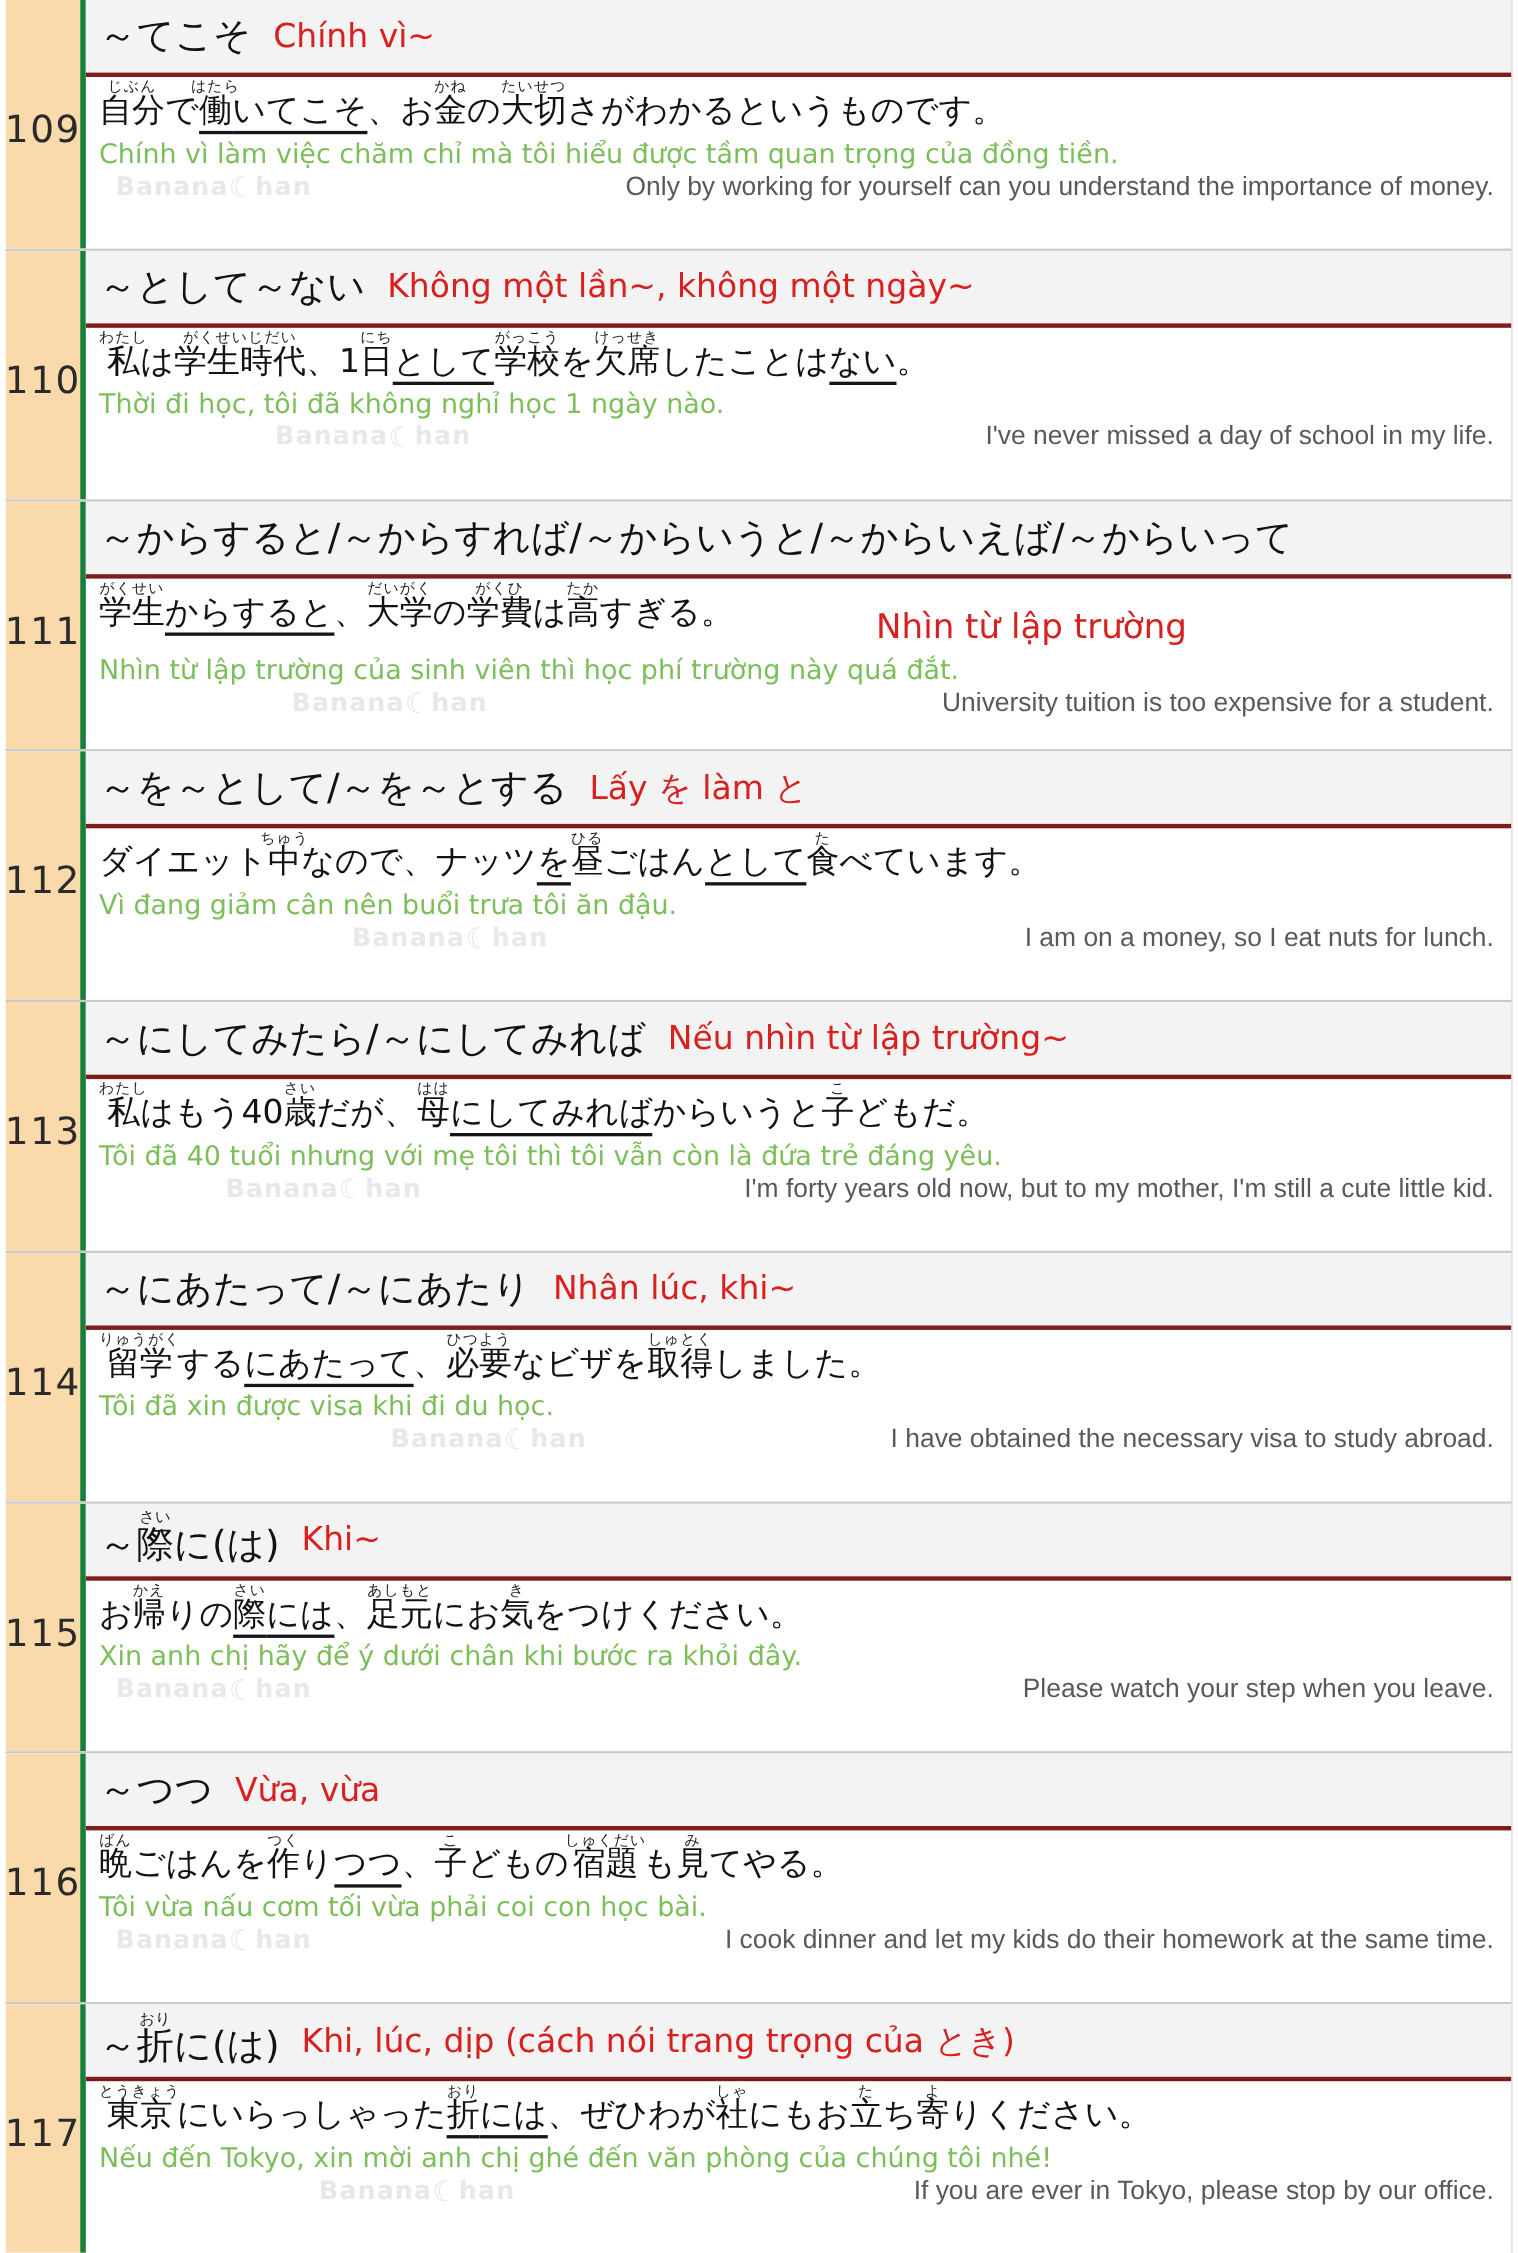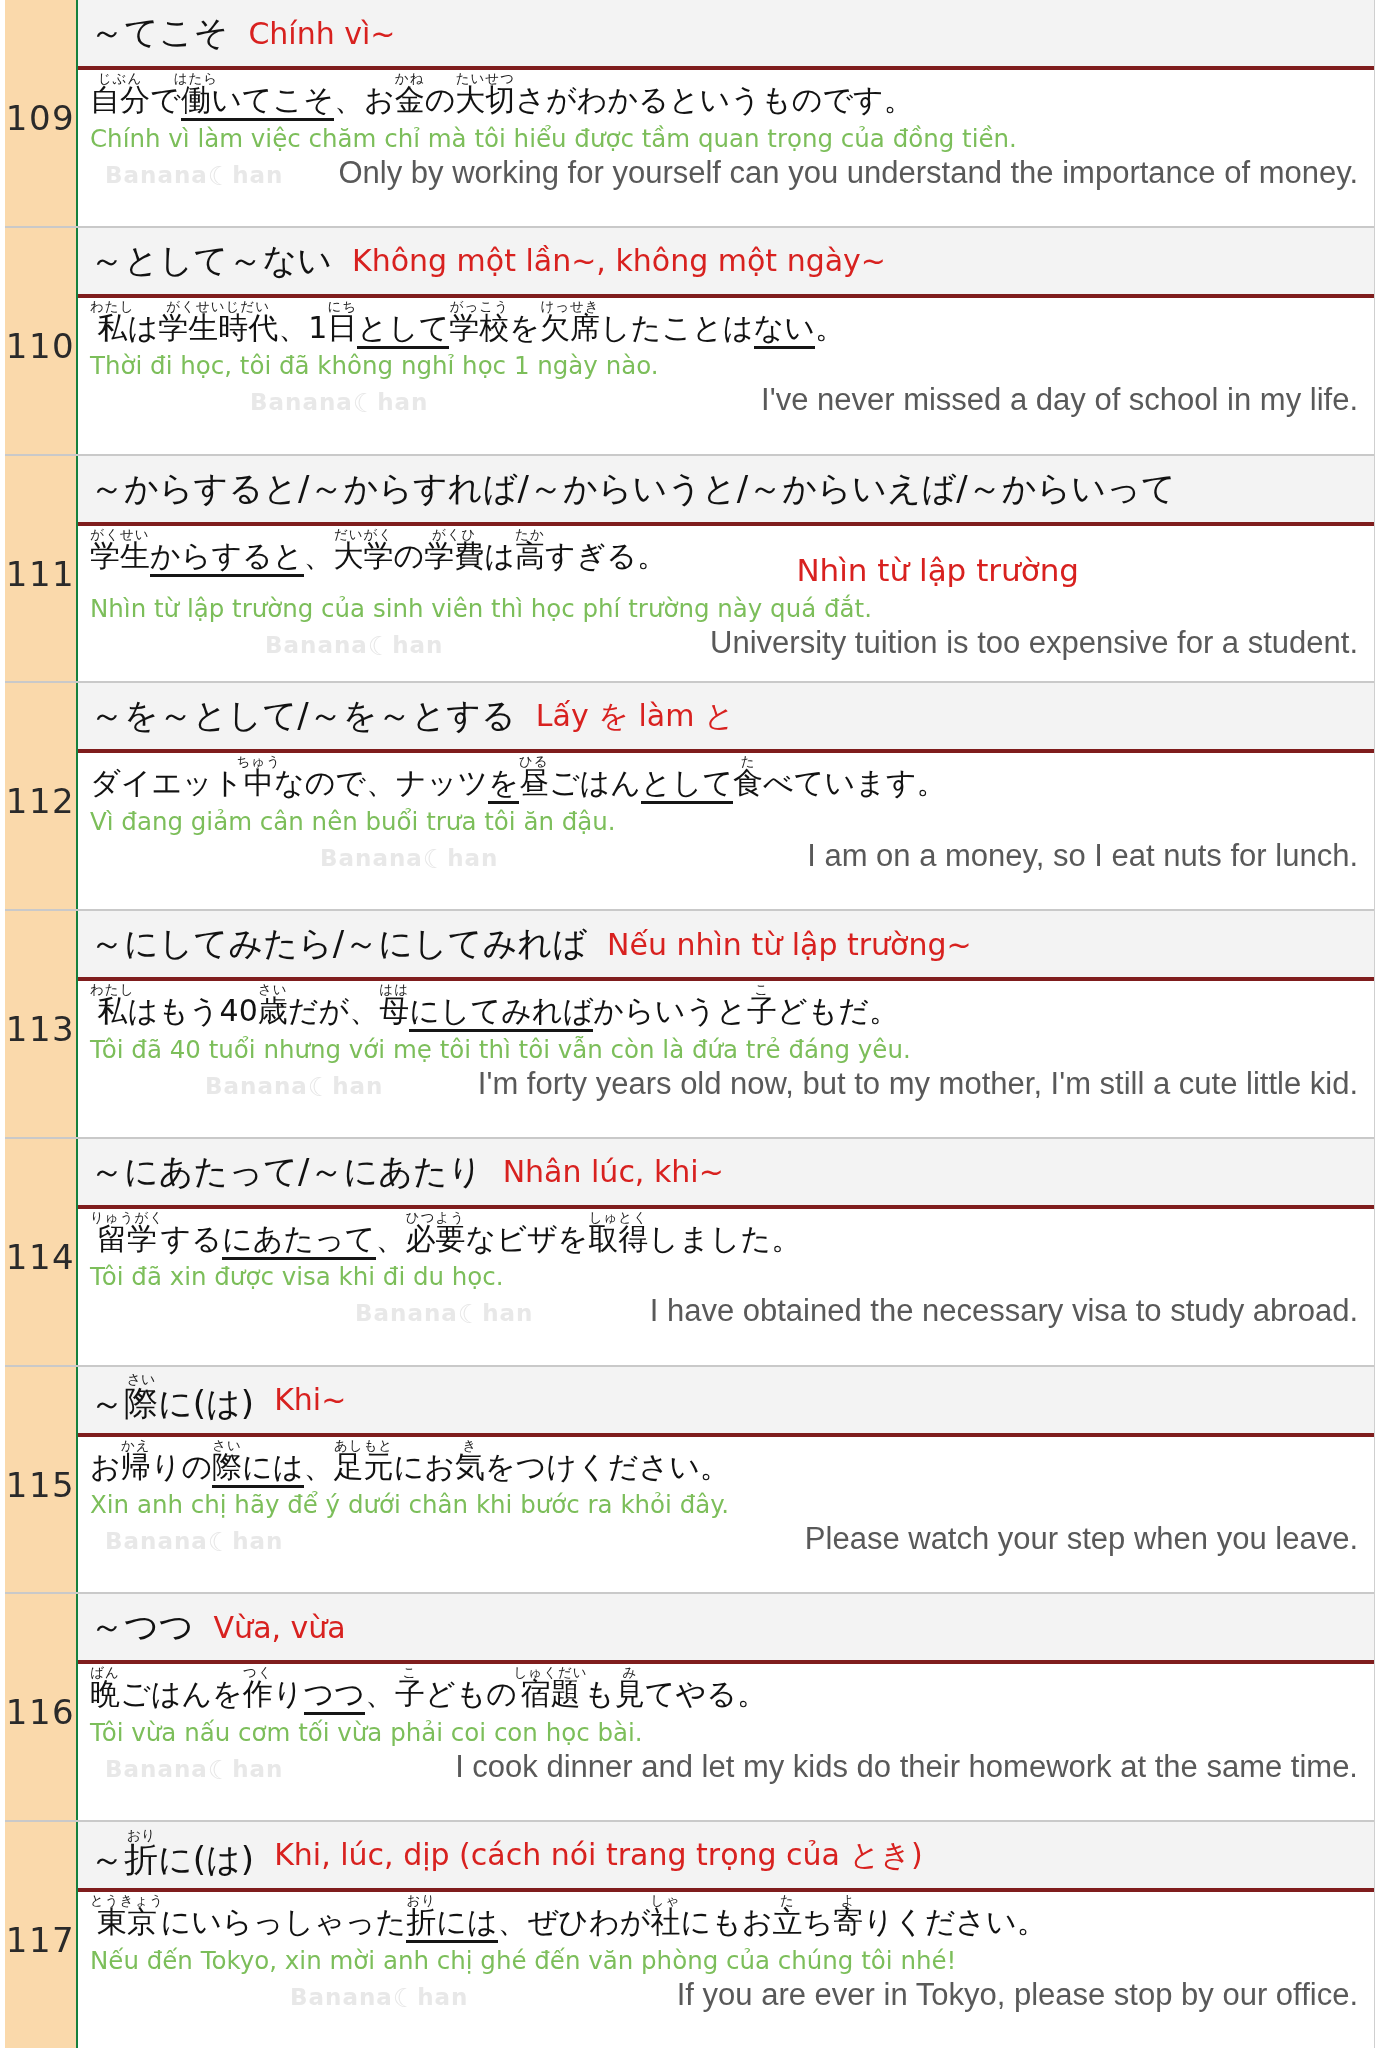--- a/index.html
+++ b/index.html
@@ -12,21 +12,21 @@
     position:absolute;left:5px;top:0;width:1370px;height:2048px;
     border-right:1px solid #CFCFCF;box-sizing:border-box;
     display:flex;flex-direction:column;background:#fff;
   }
   .entry{
     flex:1 1 0;display:flex;border-bottom:2px solid #C9C9C9;
     overflow:hidden;min-height:0;
   }
   .entry:last-child{border-bottom:none;}
   .num-cell{
-    width:73px;flex:none;background:#FAD9AB;border-right:2px solid #15803d;
+    width:73px;flex:none;background:#FAD9AB;border-right:5px solid #15803d;
     display:flex;justify-content:center;align-items:flex-start;
     padding-top:98px;box-sizing:border-box;
   }
   .num{font-size:34px;color:#2a2a2a;letter-spacing:1.5px;}
   .content{flex:1;display:flex;flex-direction:column;min-width:0;}
   .header{
     height:70px;flex:none;background:#F3F3F3;border-bottom:4px solid #7f1d1d;
     display:flex;align-items:center;padding-left:12px;gap:20px;box-sizing:border-box;
     white-space:nowrap;
   }
@@ -39,21 +39,21 @@
   .sentence rt{font-size:13.5px;color:#222;letter-spacing:1px;}
   ruby{ruby-align:center;}
   .ul{border-bottom:3px solid #161616;padding-bottom:1px;}
   .meaning-body{
     font-size:31px;color:#D8211F;margin-left:auto;margin-right:295px;
     white-space:nowrap;padding-top:24px;
   }
   .vi{font-size:24.5px;color:#7CBE5A;margin-top:6px;white-space:nowrap;}
   .en-row{display:flex;align-items:baseline;margin-top:2px;}
   .en{
-    margin-left:auto;padding-right:16px;font-size:31px;color:#595959;
+    margin-left:auto;padding-right:16px;font-size:24px;color:#595959;
     font-family:"Liberation Sans","DejaVu Sans",sans-serif;white-space:nowrap;
   }
   .watermark{
     font-size:23px;font-weight:bold;color:#E8E8E8;
     text-shadow:0 0 1px #ffffff;letter-spacing:1px;white-space:nowrap;flex:none;
   }
   .wm-moon{font-weight:normal;font-size:26px;vertical-align:-2px;}
 </style>
 </head>
 <body>

